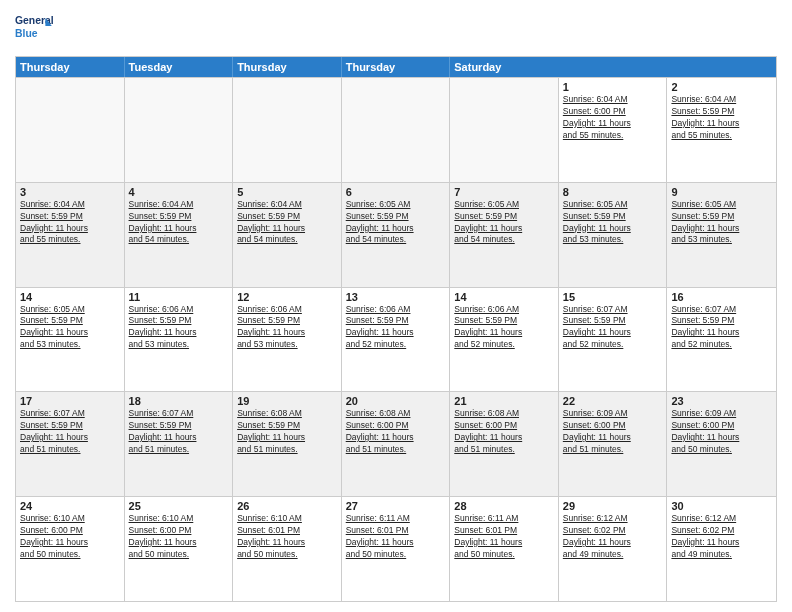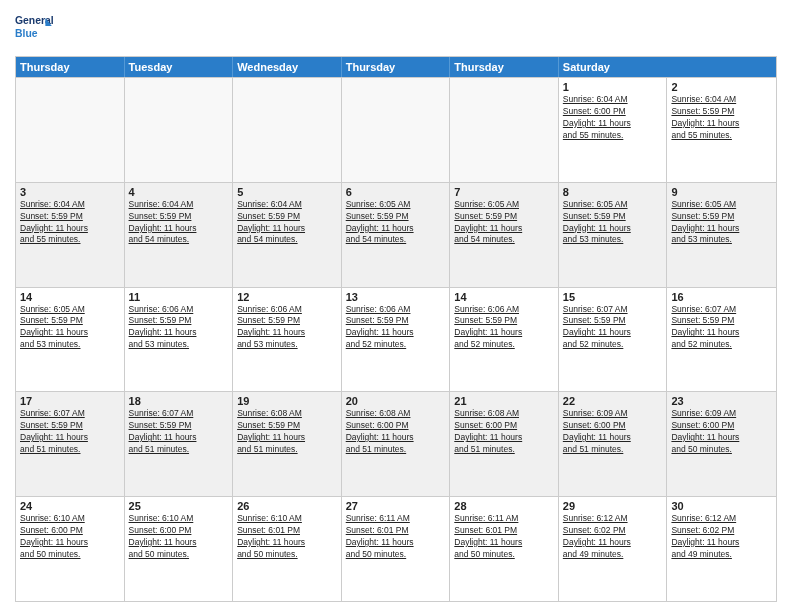--- a/index.html
+++ b/index.html
@@ -109,21 +109,20 @@
     <div class="title-block">
       <div class="month-title"></div>
       <div class="location"></div>
     </div>
   </div>
 
   <div class="calendar">
     <div class="cal-header">
     <div class="cal-header-cell">Thursday</div>
         <div class="cal-header-cell">Tuesday</div>
-        <div class="cal-header-cell">Wednesday</div>
         <div class="cal-header-cell">Thursday</div>
         <div class="cal-header-cell">Thursday</div>
         <div class="cal-header-cell">Saturday</div>
       </div>
     <div class="cal-body">
     <div class="cal-row">
           <div class="cal-cell empty"></div>
           <div class="cal-cell empty"></div>
           <div class="cal-cell empty"></div>
           <div class="cal-cell empty"></div>

